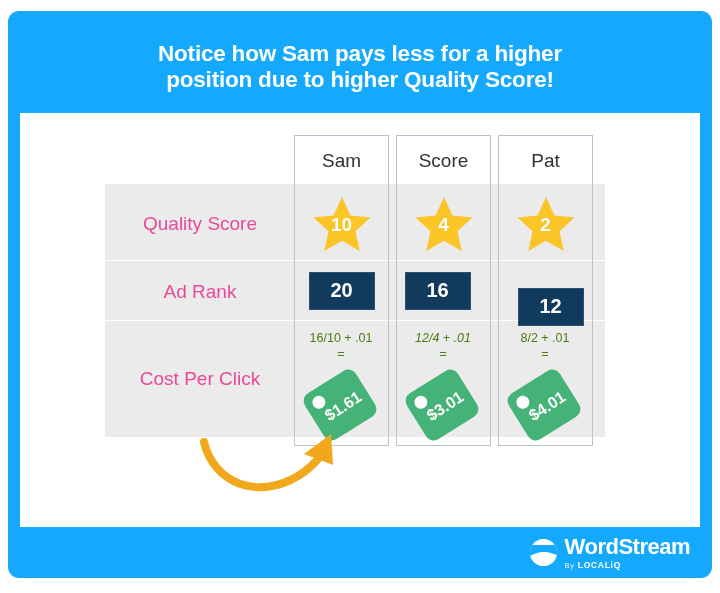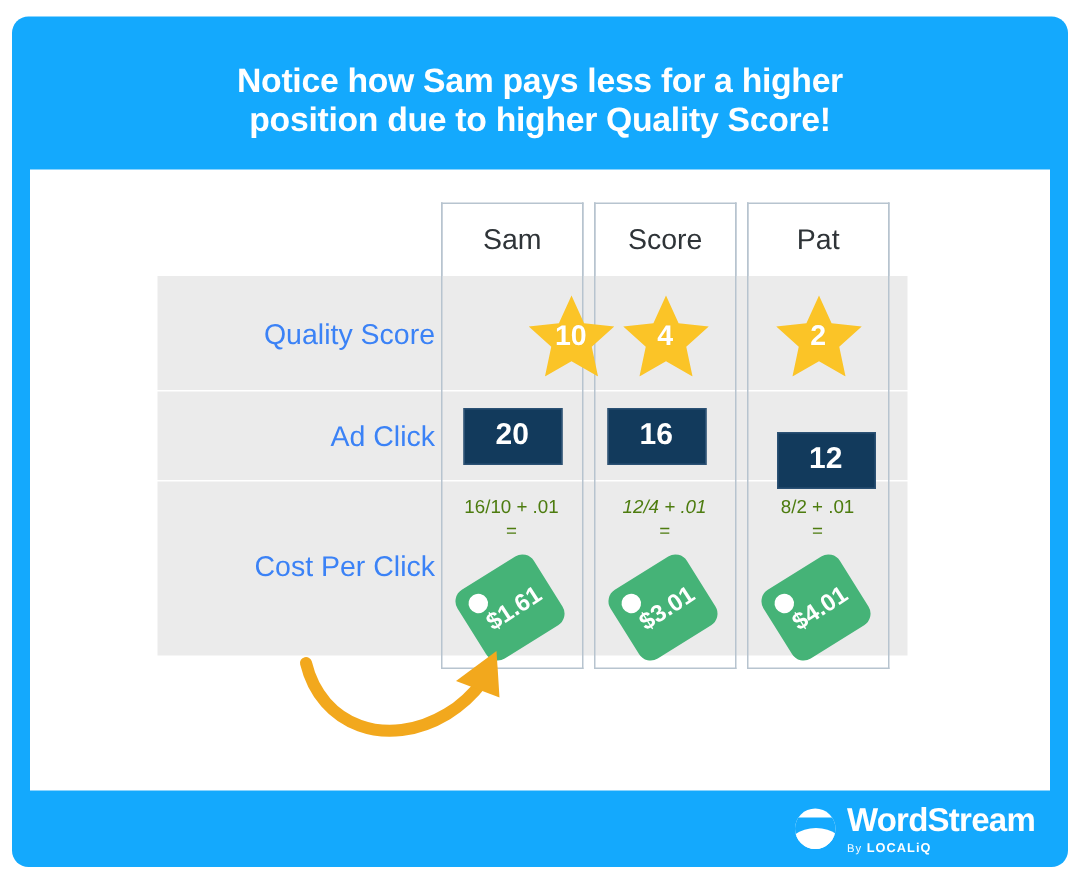--- a/index.html
+++ b/index.html
@@ -75,22 +75,22 @@
   .colbody{
     position:absolute;border-left:1px solid #b7c4cf;border-right:1px solid #b7c4cf;
     border-bottom:1px solid #b7c4cf;box-sizing:border-box;pointer-events:none;
   }
   .colname{
     position:absolute;width:100%;text-align:center;
     font-size:19px;color:#2f3438;
   }
 
   .rowlabel{
-    position:absolute;left:110px;width:180px;text-align:right;
-    font-size:19px;color:#3b82f6;
+    position:absolute;left:110px;width:180px;text-align:center;
+    font-size:19px;color:#ec4899;
   }
 
   .cell{position:absolute;display:flex;align-items:center;justify-content:center;}
 
   
   .star{
     position:relative;width:58px;height:55px;
     display:flex;align-items:center;justify-content:center;
   }
   .star svg{position:absolute;left:0;top:0;}
@@ -173,24 +173,24 @@
   <div class="collabel" style="left:396px;top:135px;width:95px;height:49px;"></div>
   <div class="colbody" style="left:396px;top:135px;width:95px;height:311px;"></div>
   <div class="collabel" style="left:498px;top:135px;width:95px;height:49px;"></div>
   <div class="colbody" style="left:498px;top:135px;width:95px;height:311px;"></div>
 
   <div class="colname" style="left:294px;top:150px;width:95px;">Sam</div>
   <div class="colname" style="left:396px;top:150px;width:95px;">Score</div>
   <div class="colname" style="left:498px;top:150px;width:95px;">Pat</div>
 
   <div class="rowlabel" style="top:213px;">Quality Score</div>
-  <div class="rowlabel" style="top:281px;">Ad Click</div>
+  <div class="rowlabel" style="top:281px;">Ad Rank</div>
   <div class="rowlabel" style="top:368px;">Cost Per Click</div>
 
-  <div class="cell" style="left:294px;top:194px;width:95px;height:58px;padding-left:39px;">
+  <div class="cell" style="left:294px;top:194px;width:95px;height:58px;">
     <div class="star">
       <svg width="58" height="55" viewBox="0 0 58 55" aria-hidden="true">
           <polygon points="29,1 37.4,19.5 57.5,21.6 42.5,35.2 46.7,55 29,44.8 11.3,55 15.5,35.2 0.5,21.6 20.6,19.5" fill="#fbc427"></polygon>
         </svg>
       <span>10</span>
     </div>
   </div>
   <div class="cell" style="left:396px;top:194px;width:95px;height:58px;">
     <div class="star">
       <svg width="58" height="55" viewBox="0 0 58 55" aria-hidden="true">

